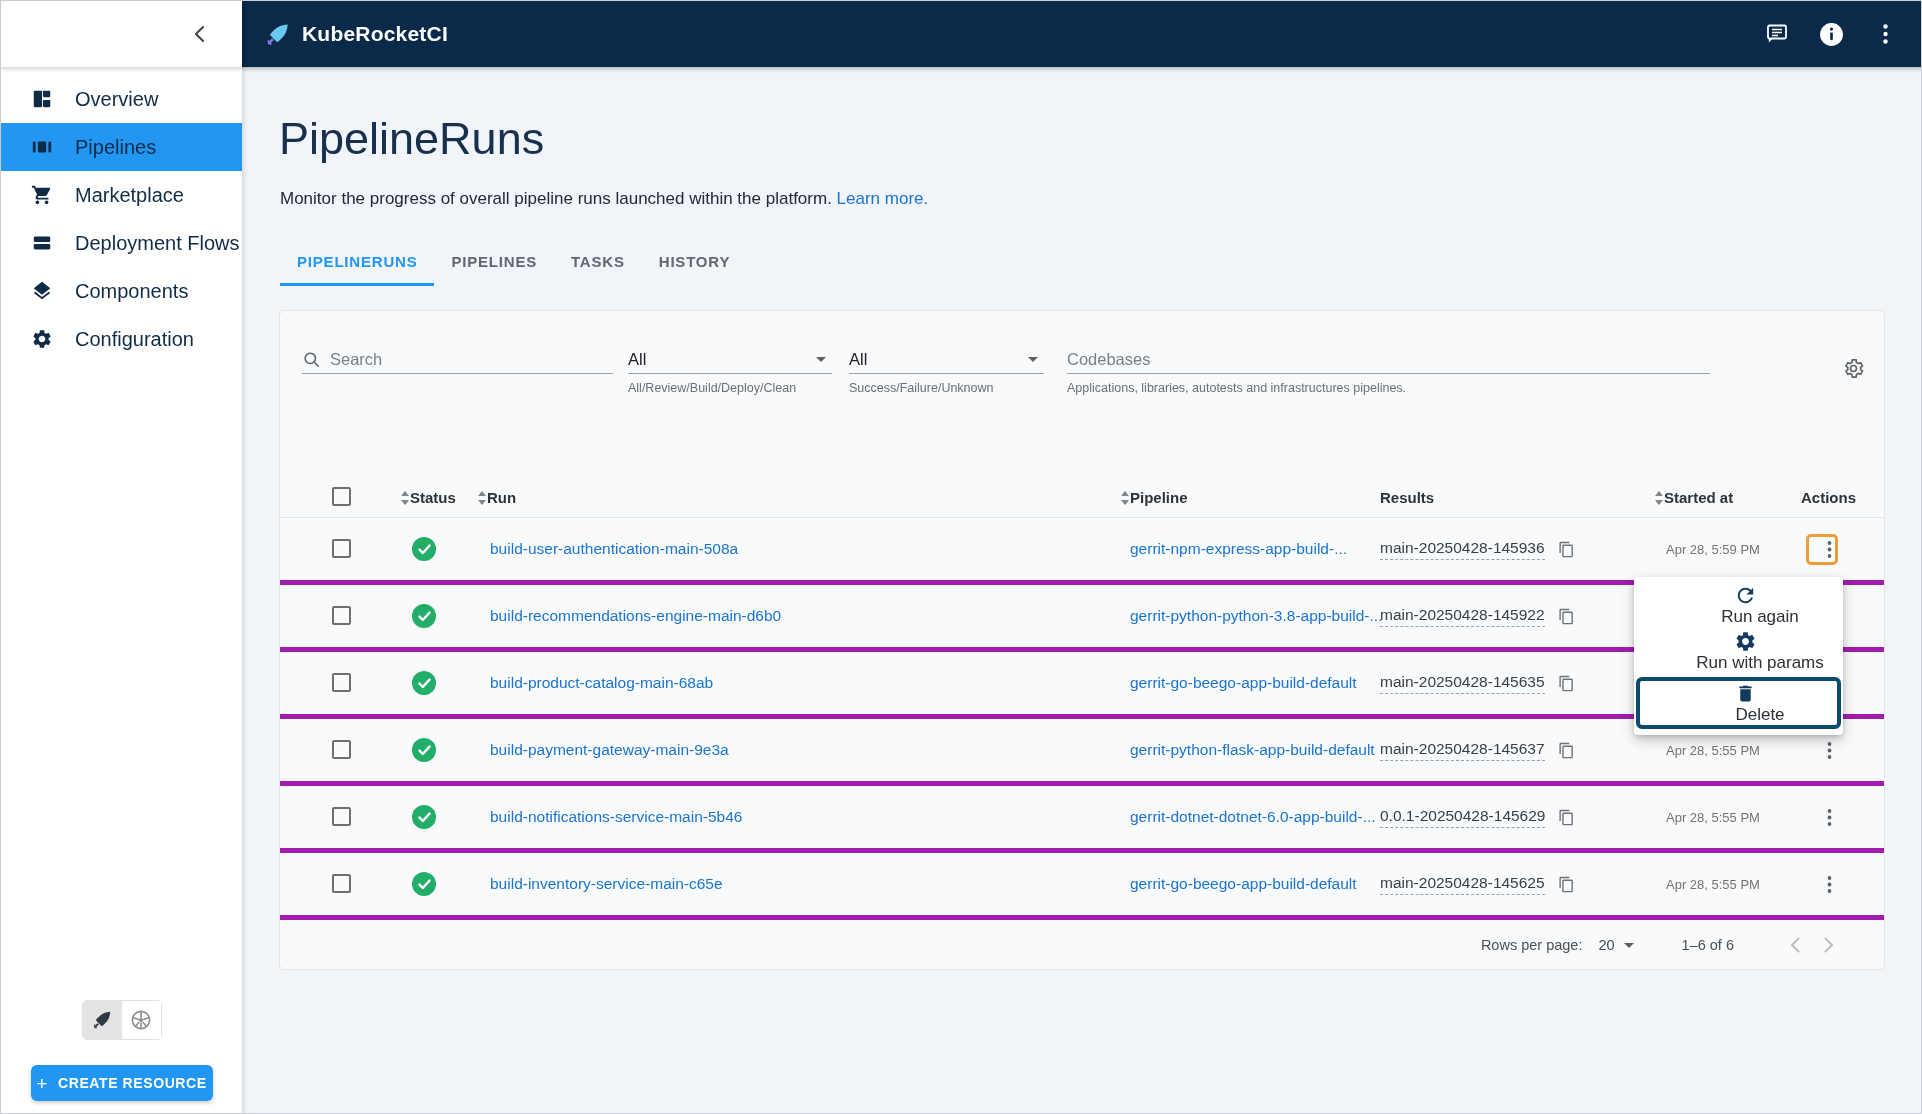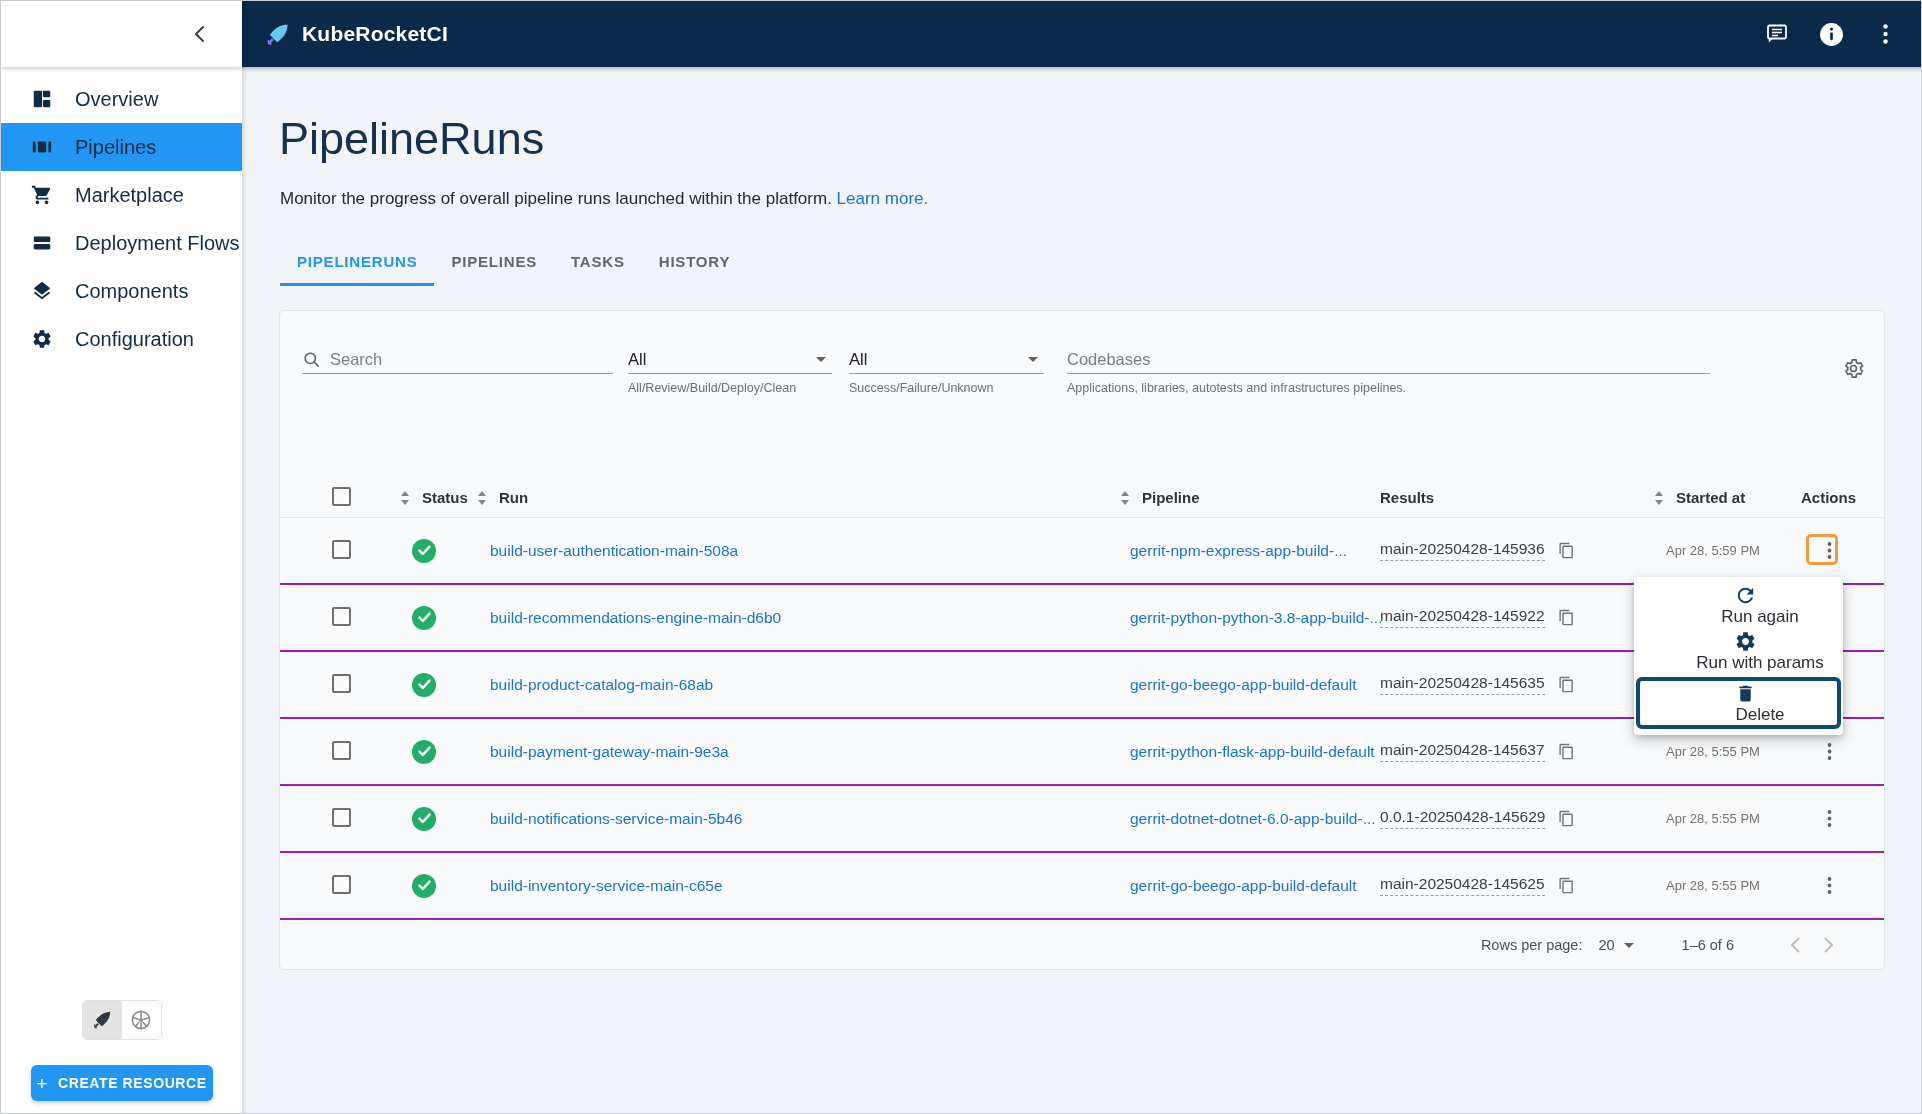--- a/index.html
+++ b/index.html
@@ -99,27 +99,27 @@
   .codebases-field { left:787px; width:643px; }
   .codebases-input {
     border:none; outline:none; background:transparent; width:100%;
     font-family:"Liberation Sans",sans-serif; font-size:16.5px; color:#202124;
   }
   .codebases-input::placeholder { color:#7a7f85; opacity:1; }
   .filter-gear-btn { position:absolute; right:16px; top:42px; background:none; border:none; cursor:pointer; width:30px; height:30px; display:flex; align-items:center; justify-content:center; }
   
   .tgrid { display:grid; grid-template-columns:120px 77px 643px 260px 272px 148px 1fr; align-items:center; }
   .thead { margin-top:77px; height:40px; border-bottom:1px solid #e3e6ea; }
-  .th { display:flex; align-items:center; gap:12px; font-size:15px; font-weight:bold; color:#2e3338; }
+  .th { display:flex; align-items:center; gap:0; font-size:15px; font-weight:bold; color:#2e3338; }
   .sort-btn { background:none; border:none; cursor:pointer; display:flex; padding:0; }
   .checkbox {
     width:19px; height:19px; border:2px solid #6f6f6f; border-radius:2px;
     background:transparent; margin-left:52px; cursor:pointer; flex:none;
   }
-  .trow { height:67px; border-bottom:2px solid #a21caf; }
+  .trow { height:67px; border-bottom:5px solid #a21caf; }
   .status-cell { display:flex; }
   .status-ok {
     width:24px; height:24px; border-radius:50%; background:#22ad69; margin-left:12px;
     display:flex; align-items:center; justify-content:center;
   }
   .run-cell { padding-left:13px; }
   .pipe-cell { padding-left:10px; }
   .tlink { font-size:15.5px; color:#1b74ce; text-decoration:none; cursor:pointer; white-space:nowrap; }
   .results-cell { display:flex; align-items:center; gap:13px; }
   .results-text {

